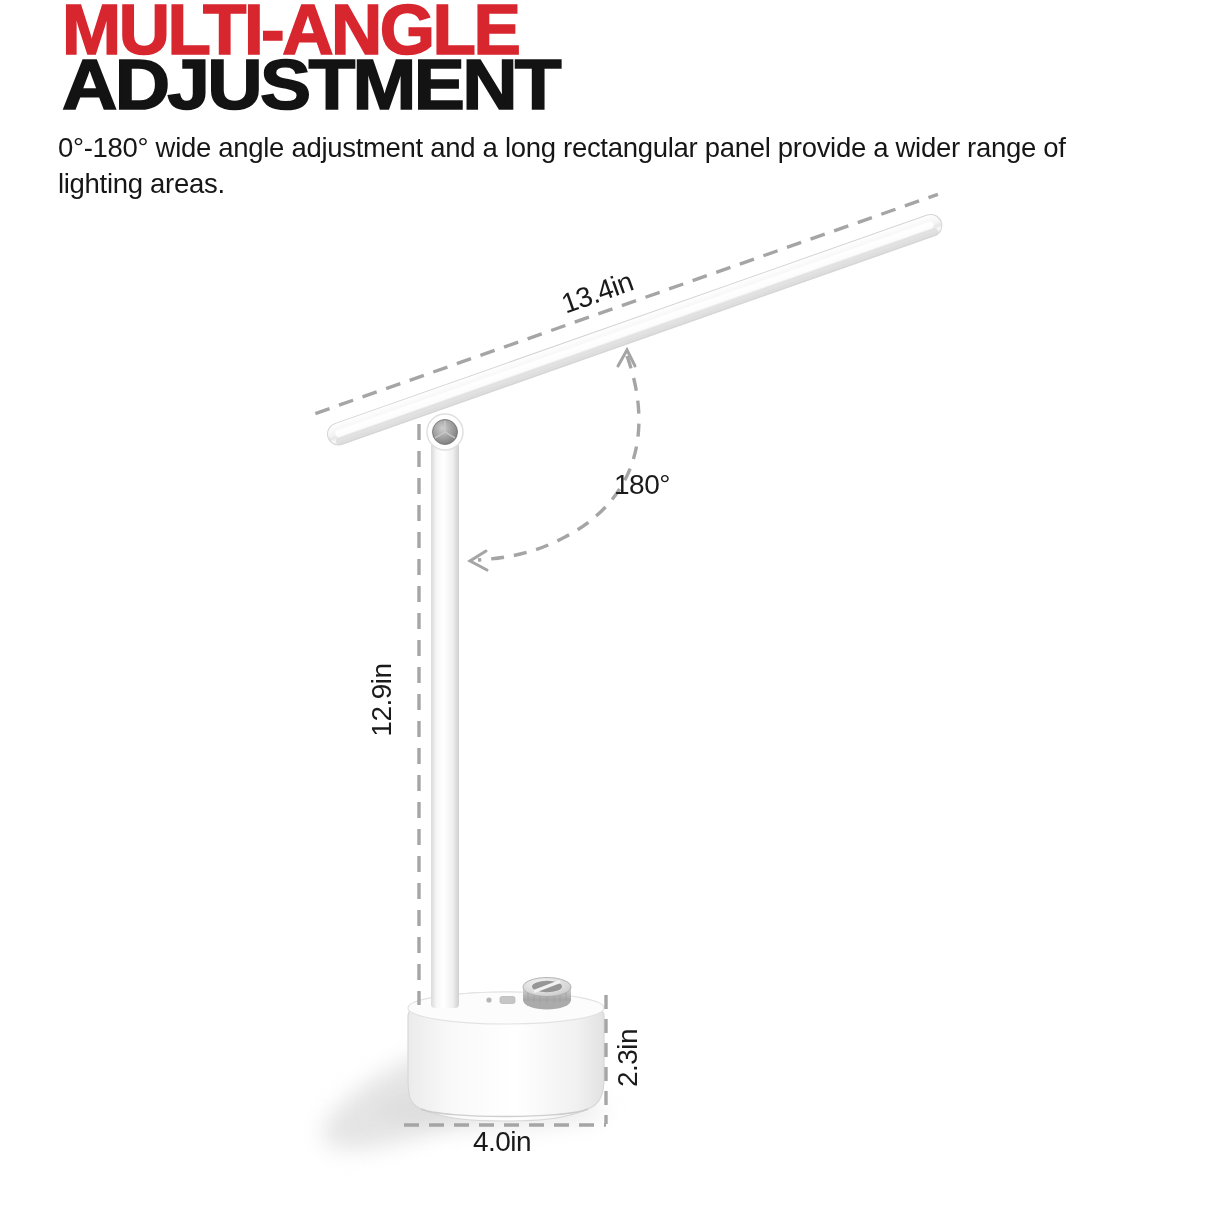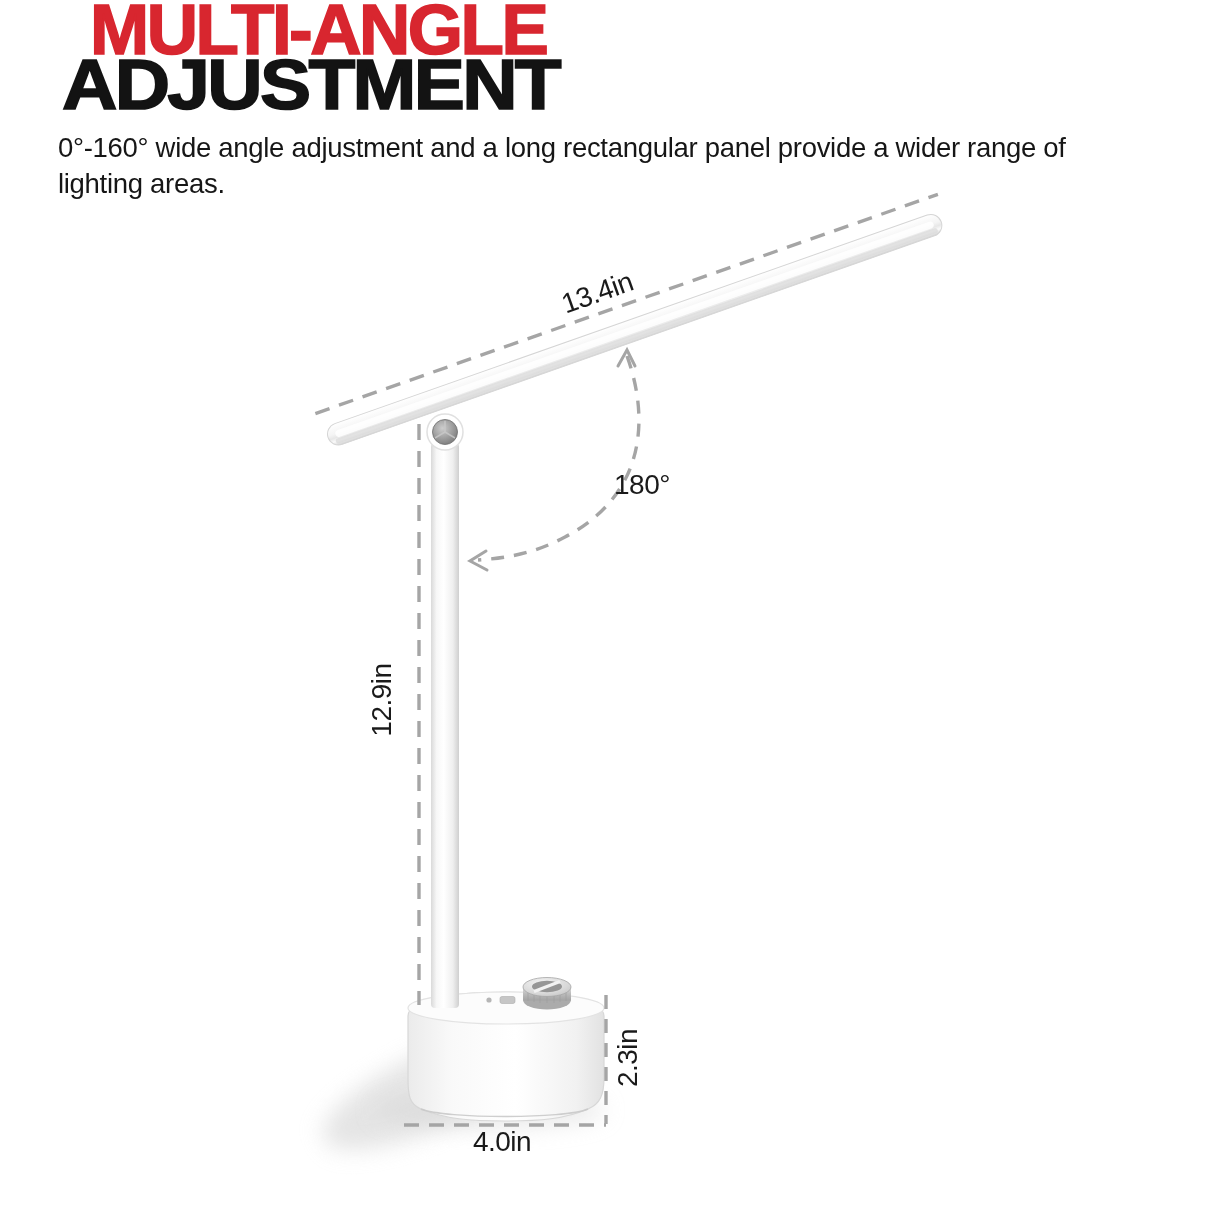--- a/index.html
+++ b/index.html
@@ -19,25 +19,25 @@
   .dim { font-size:28px; fill:#1a1a1a; letter-spacing:-0.5px; }
   .dash { stroke:#a5a5a5; stroke-width:3.4; fill:none; }
   .arrow { stroke:#a5a5a5; stroke-width:3; fill:none; stroke-linecap:round; }
 </style>
 </head>
 <body>
 
 <div class="canvas">
 
   <h1 class="headline">
-    <span class="line line1" style="color: rgb(216, 38, 47); margin-left: 28px;">MULTI-ANGLE</span>
+    <span class="line line1" style="color: rgb(216, 38, 47);">MULTI-ANGLE</span>
     <span class="line line2" style="color: rgb(19, 19, 19);">ADJUSTMENT</span>
   </h1>
 
-  <p class="desc">0°-160° wide angle adjustment and a long rectangular panel provide a wider range of lighting areas.</p>
+  <p class="desc">0°-180° wide angle adjustment and a long rectangular panel provide a wider range of lighting areas.</p>
 
   <svg class="scene" width="1214" height="1214" viewBox="0 0 1214 1214">
     <defs>
       <linearGradient id="panelGrad" x1="0" y1="0" x2="0" y2="1">
         <stop offset="0" stop-color="#ffffff"></stop>
         <stop offset="0.45" stop-color="#f4f4f4"></stop>
         <stop offset="0.62" stop-color="#e7e7e7"></stop>
         <stop offset="0.78" stop-color="#fafafa"></stop>
         <stop offset="1" stop-color="#d2d2d2"></stop>
       </linearGradient>

